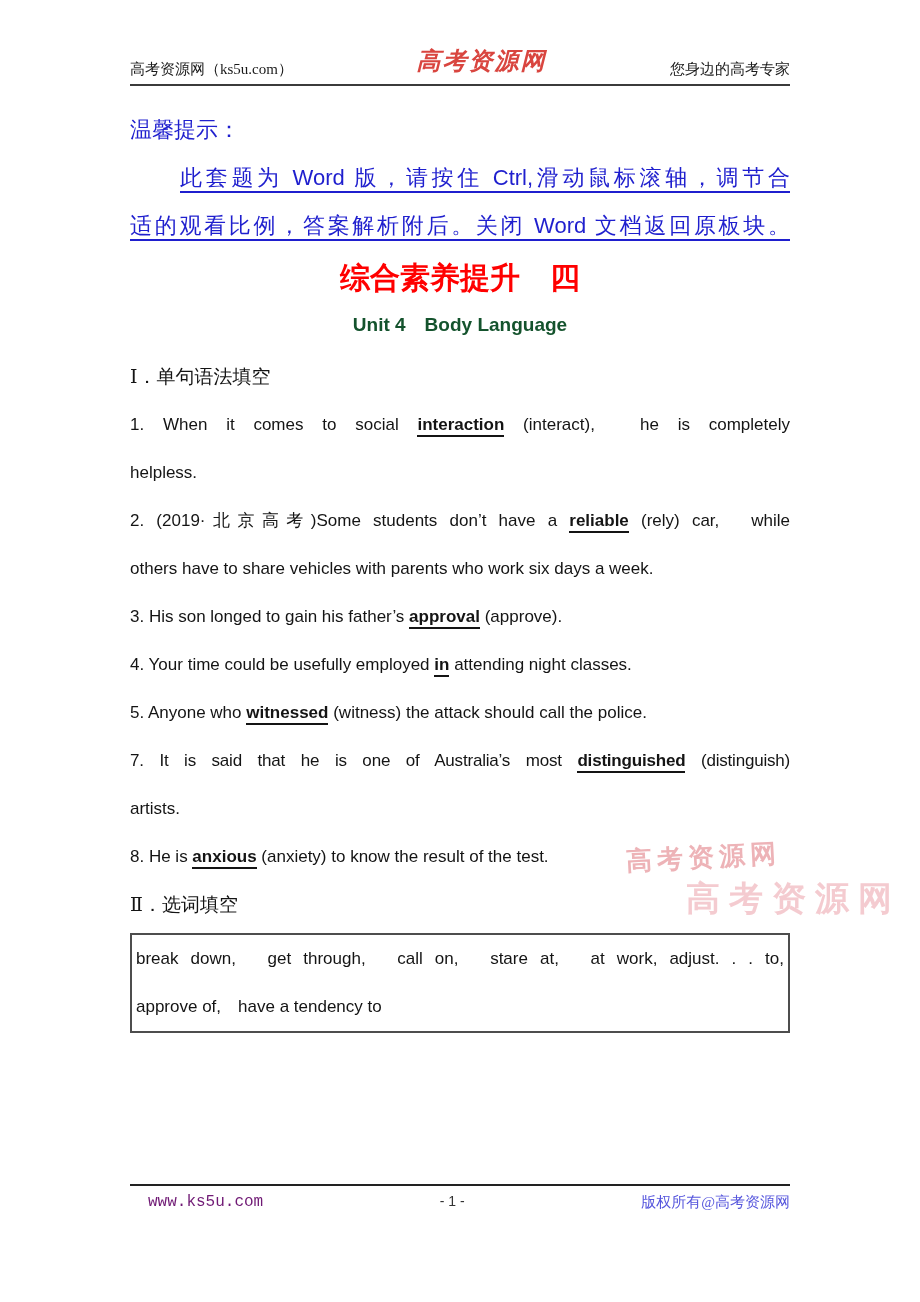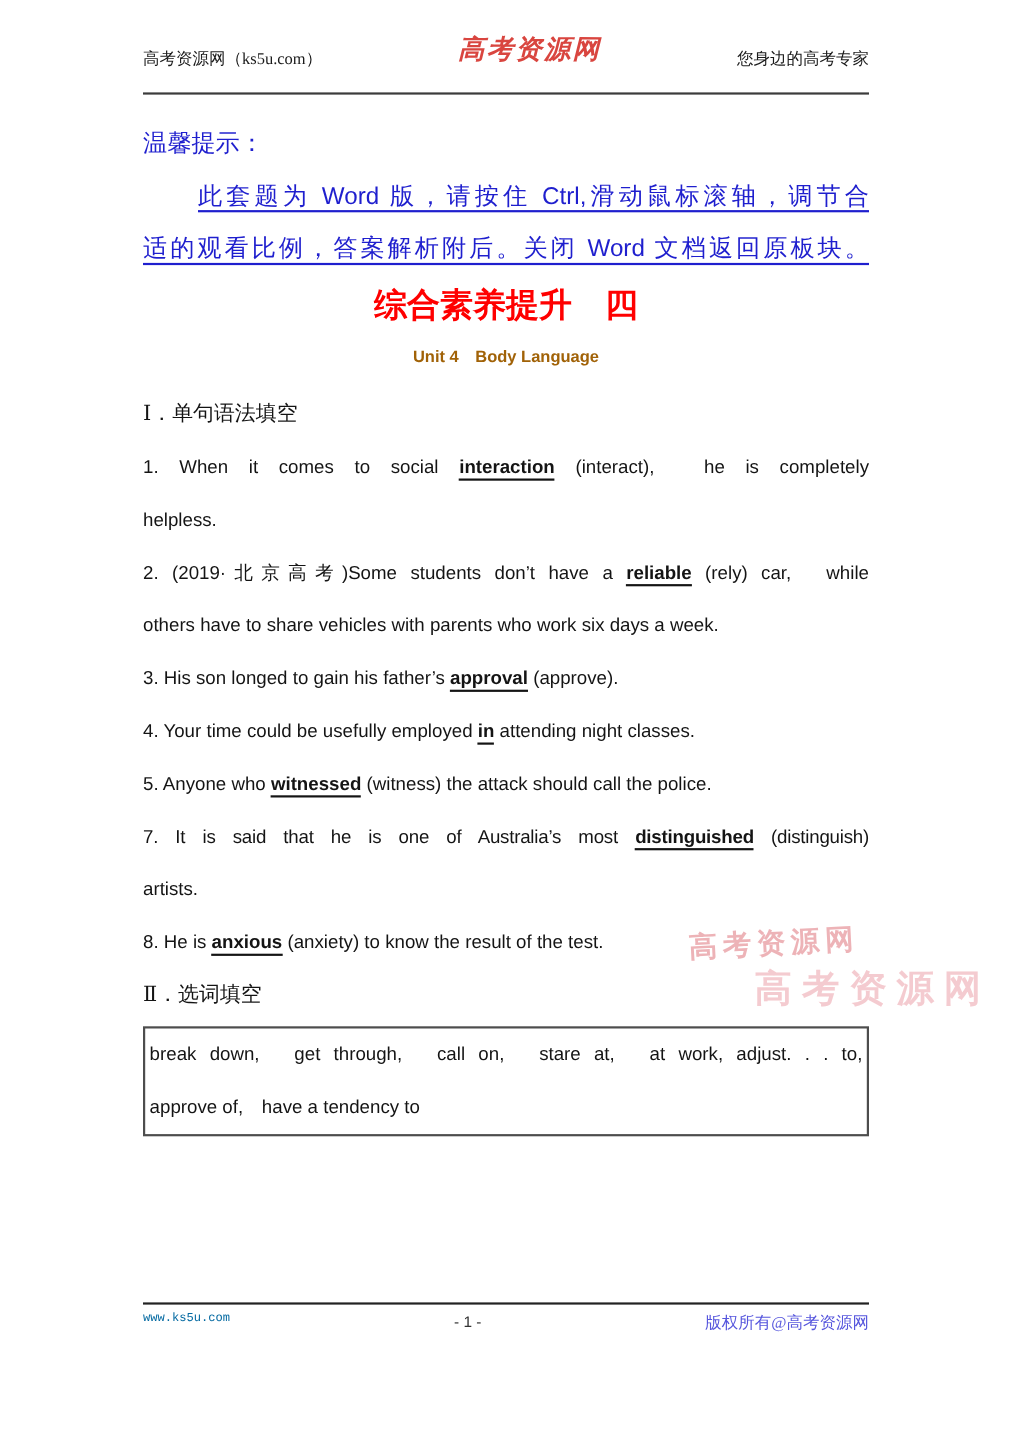--- a/index.html
+++ b/index.html
@@ -11,21 +11,21 @@
     background:#ffffff;
     overflow:hidden;
     font-family:"Liberation Sans","DejaVu Sans",sans-serif;
     color:#141414;
   }
   
   .header {
     position:absolute; top:0; left:130px; width:660px; height:86px;
     border-bottom:2px solid #3b3b3b;
     display:flex; align-items:flex-end; justify-content:space-between;
-    padding-bottom:21px;
+    padding-bottom:5px;
   }
   .header-left, .header-right {
     font-family:"Liberation Serif","DejaVu Serif",serif;
     font-size:15px; color:#1a1a1a; white-space:nowrap;
   }
   .logo {
     font-family:"Liberation Serif","DejaVu Serif",serif;
     font-size:24px; font-weight:bold; font-style:italic;
     color:#d9453f; letter-spacing:2px; white-space:nowrap;
     padding-bottom:2px;
@@ -45,22 +45,22 @@
   .notice-line.indent { text-indent:50px; }
   
   .title {
     position:absolute; top:256px; left:0; width:100%;
     text-align:center; color:#ff0000;
     font-family:"Liberation Serif","DejaVu Serif",serif;
     font-size:30px; font-weight:bold; line-height:44px;
   }
   .subtitle {
     position:absolute; top:310px; left:0; width:100%;
-    text-align:center; color:#a16207;
-    font-size:15px; font-weight:bold; line-height:30px;
+    text-align:center; color:#14532d;
+    font-size:19px; font-weight:bold; line-height:30px;
   }
   
   .wm { position:absolute; font-weight:bold; white-space:nowrap;
         font-family:"Liberation Serif","DejaVu Serif",serif; pointer-events:none; }
   .wm-small { left:626px; top:840px; font-size:26px; color:#e89aa0;
               letter-spacing:5px; opacity:.75; transform:rotate(-3deg); }
   .wm-large { left:686px; top:876px; font-size:34px; color:#f3c3c8;
               letter-spacing:9px; opacity:.85; }
   
   .doc-body {
@@ -89,21 +89,21 @@
   .wb-line.just { text-align:justify; text-align-last:justify; }
   
   .footer {
     position:absolute; top:1184px; left:130px; width:660px;
     border-top:2px solid #222;
     display:flex; justify-content:space-between; align-items:flex-start;
     padding-top:7px;
   }
   .footer-left {
     font-family:"Liberation Mono","DejaVu Sans Mono",monospace;
-    font-size:11px; color:#0369a1;
+    font-size:16px; color:#701a75;margin-left:18px;
   }
   .footer-center { font-size:14px; color:#333; }
   .footer-right {
     font-family:"Liberation Serif","DejaVu Serif",serif;
     font-size:15px; color:#5656dd;
   }
 </style>
 </head>
 <body>
 

